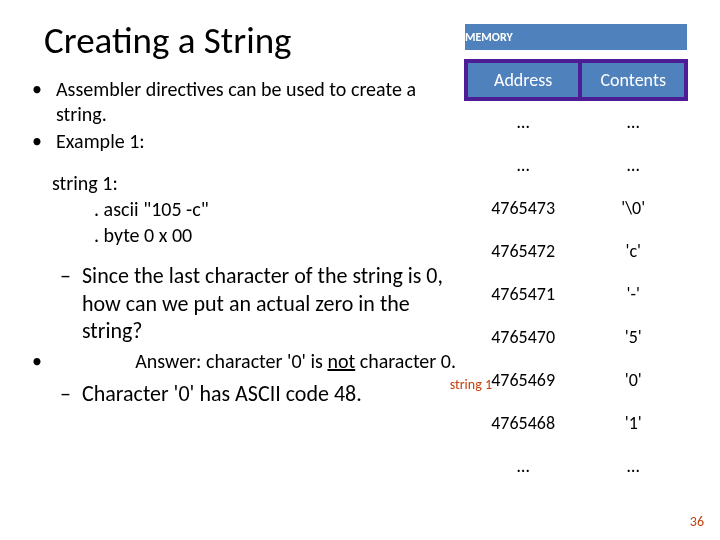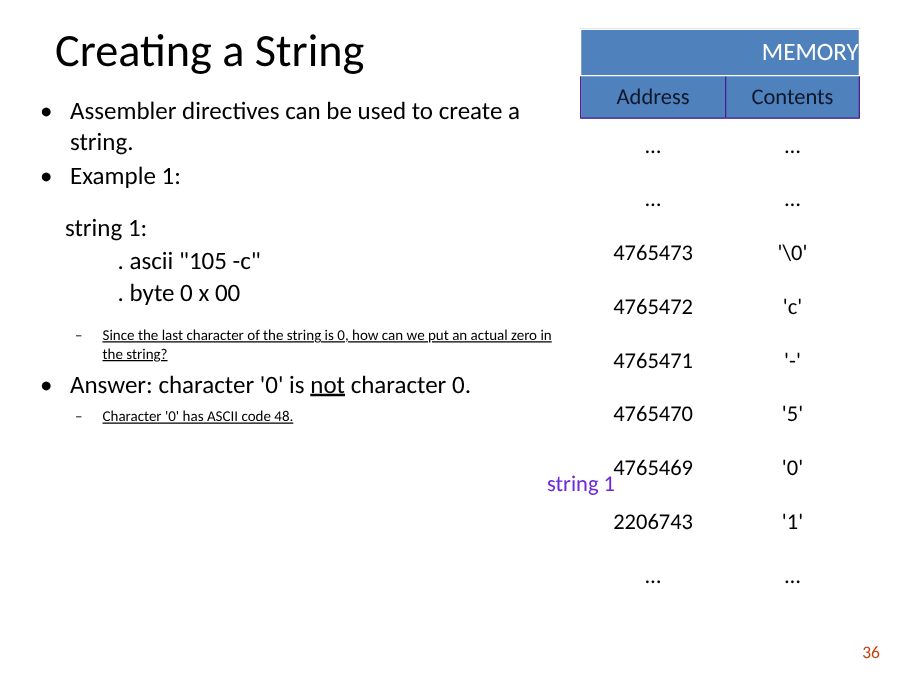--- a/index.html
+++ b/index.html
@@ -48,82 +48,82 @@
   }
   .code-block {
     font-size: 20px;
     line-height: 1.3;
     margin: 16px 0 14px 0;
   }
   .code-line1 { padding-left: 8px; margin-left: 28px; }
   .code-indent { padding-left: 78px; }
   ul.sub { list-style: none; margin-top: 2px; }
   ul.sub > li {
-    font-size: 12px;
+    font-size: 22px;
     line-height: 1.25;
     padding-left: 66px;
     position: relative;
     margin-bottom: 4px;
-    text-decoration: underline;
   }
   ul.sub > li::before {
     content: "–";
     position: absolute;
     left: 44px;
     top: 0;
   }
   .answer-li {
     margin-top: 2px;
     margin-bottom: 6px;
+    text-align: right;
   }
   .not-underline { text-decoration: underline; }
   .right-col {
     flex: 0 0 224px;
     position: relative;
   }
   .mem-title {
     background: #4F81BD;
     color: #fff;
-    text-align: right;
-    font-size: 20px;
-    font-weight: 400;
+    text-align: left;
+    font-size: 12px;
+    font-weight: 700;
     padding: 6px 0;
     border: 1px solid #fff;
     margin-bottom: 0px;
     position: absolute;
     top: -54px;
     left: 0;
     right: 0;
   }
   table.mem {
     width: 100%;
     border-collapse: collapse;
     table-layout: fixed;
     margin-top: -18px;
   }
   table.mem th {
     background: #4F81BD;
-    color: #0f172a;
+    color: #ffffff;
     font-size: 18px;
     font-weight: 400;
     padding: 6px 4px;
-    border: 1px solid #4c1d95;
+    border: 4px solid #4c1d95;
     text-align: center;
   }
   table.mem td {
     font-size: 18px;
     padding: 10px 6px;
     border: 1px solid #fff;
     text-align: center;
     background: #fff;
   }
   .string1-label {
     position: absolute;
-    color: #6d28d9;
-    font-size: 18px;
+    color: #c2410c;
+    font-size: 14px;
     right: 228px;
     top: 376px;
     text-align: right;
   }
   .page-num {
     position: absolute;
     right: 16px;
     bottom: 10px;
     font-size: 14px;
     color: #c2410c;
@@ -198,21 +198,21 @@
             </tr>
           <tr>
               <td>4765470</td>
               <td>'5'</td>
             </tr>
           <tr>
               <td>4765469</td>
               <td>'0'</td>
             </tr>
           <tr>
-              <td>2206743</td>
+              <td>4765468</td>
               <td>'1'</td>
             </tr>
           <tr>
               <td>…</td>
               <td>…</td>
             </tr>
         </tbody>
       </table>
     </div>
   </div>

